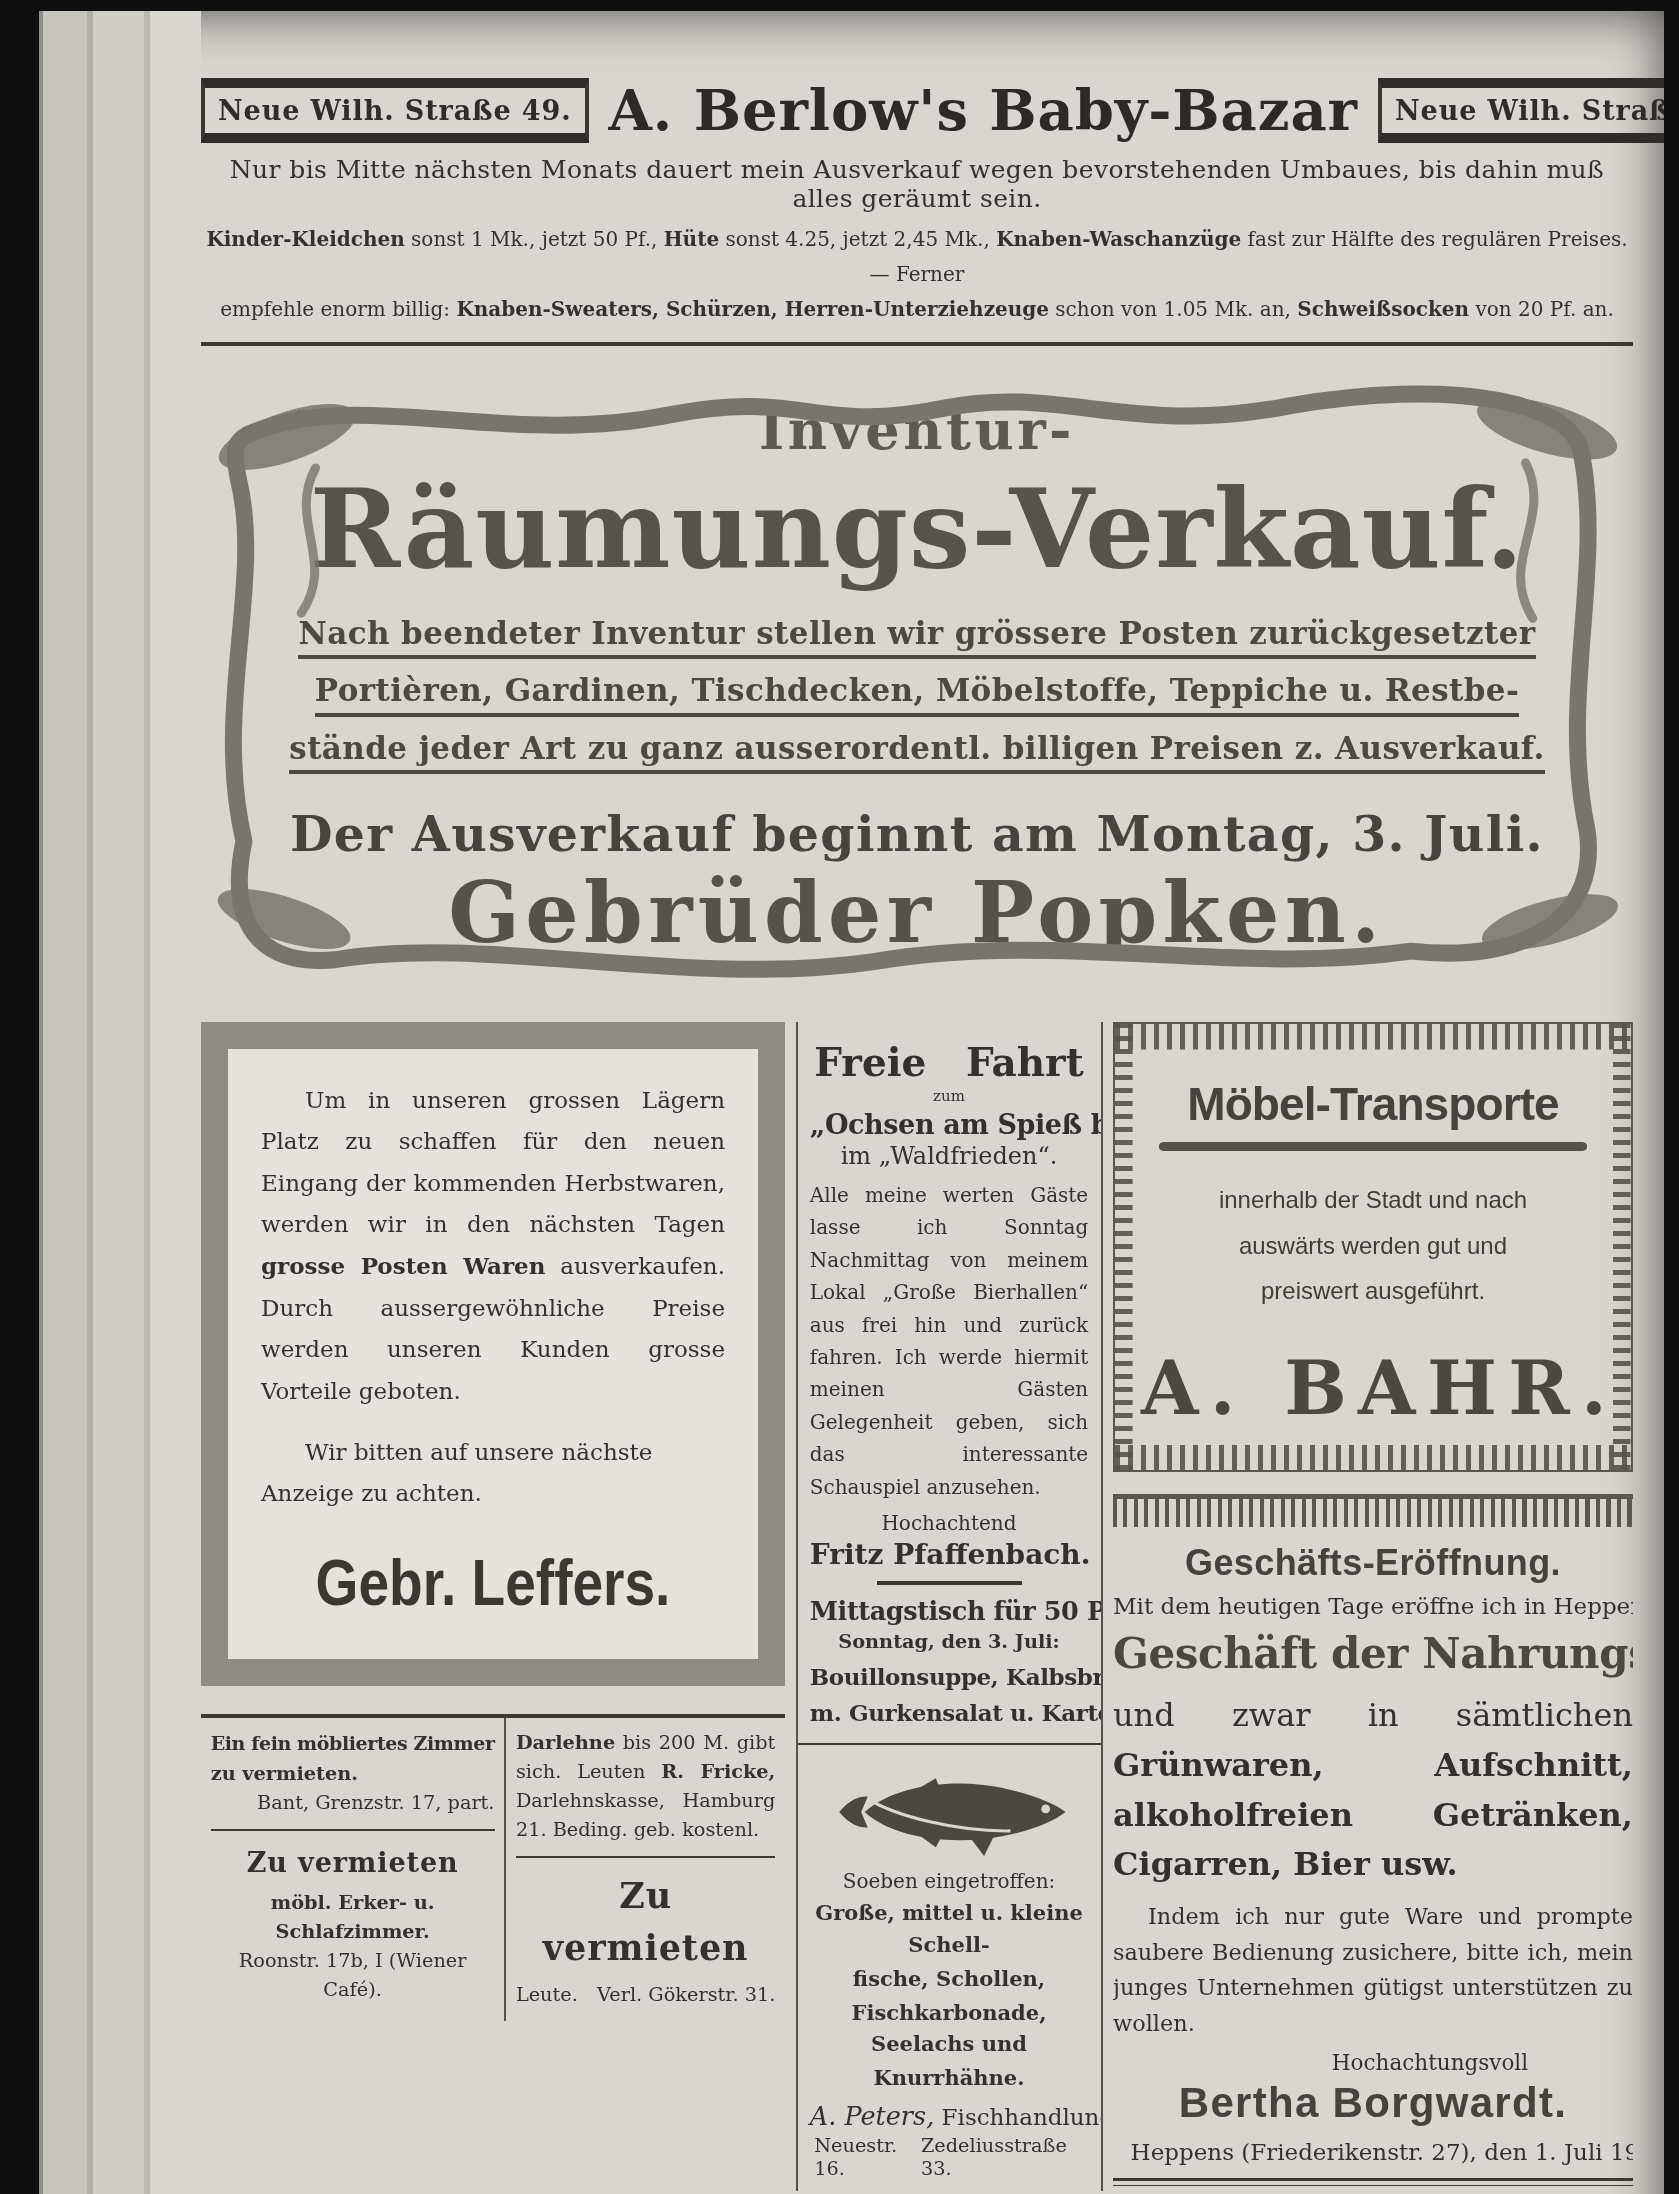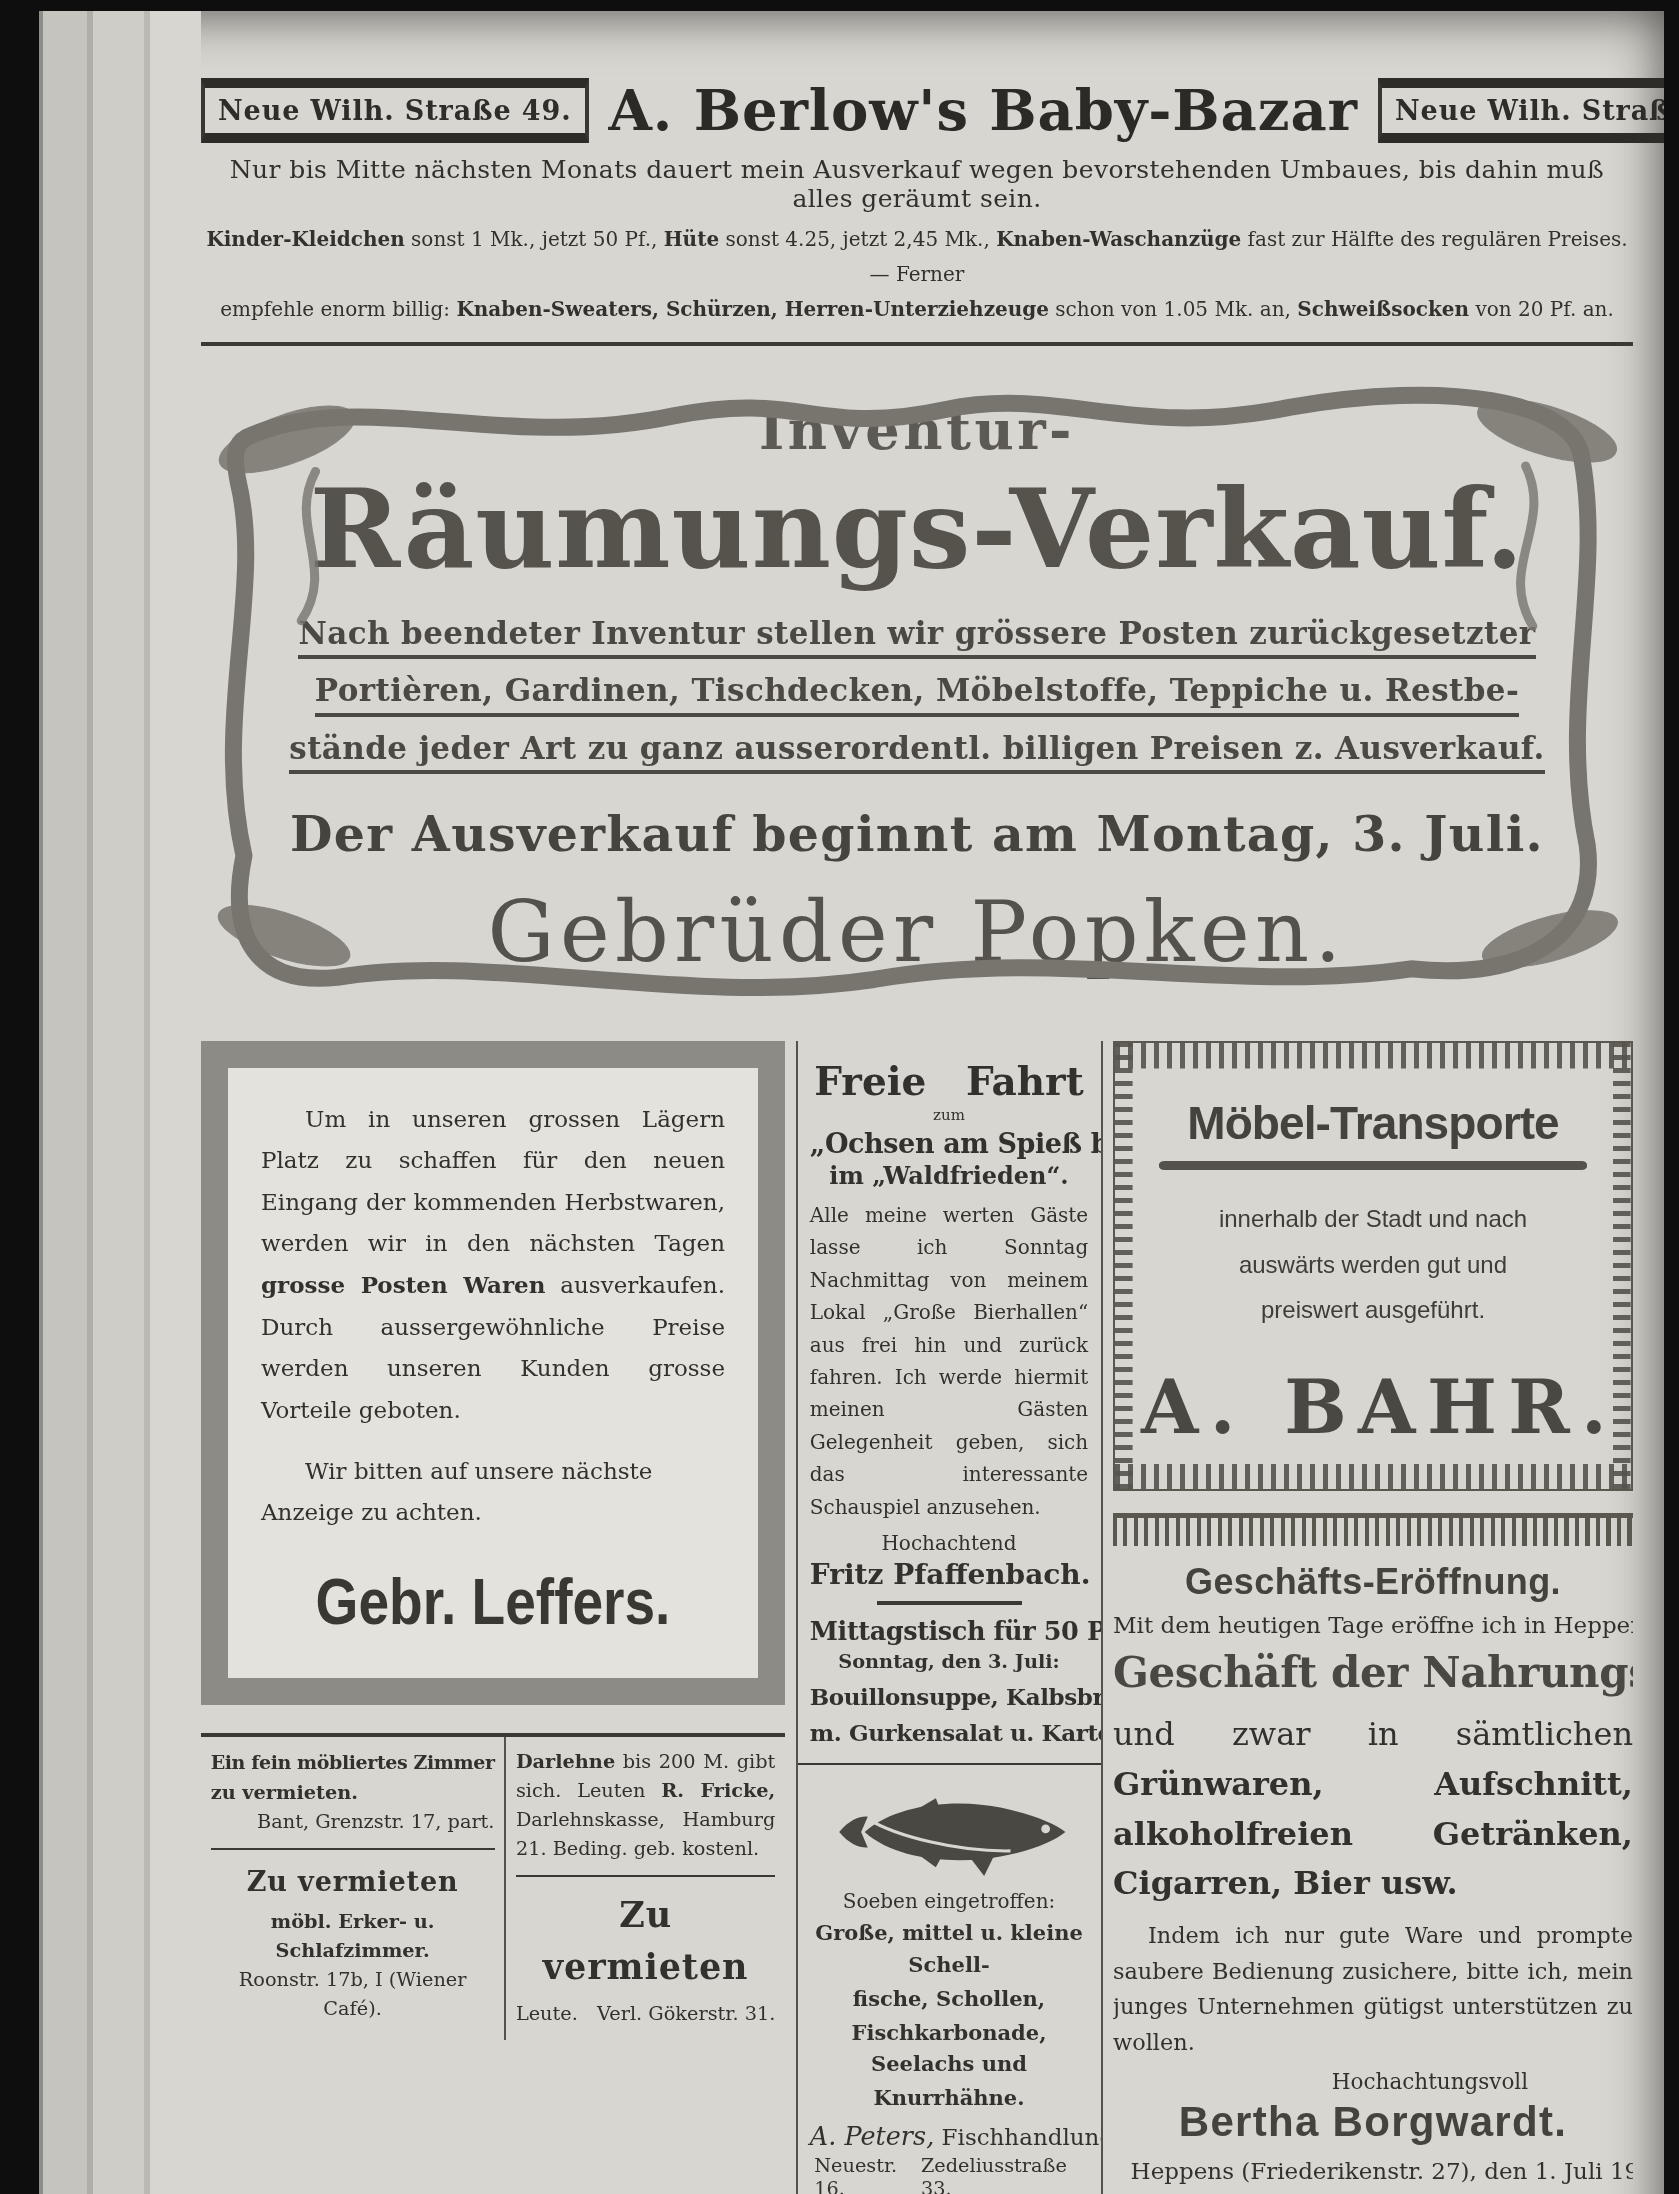--- a/index.html
+++ b/index.html
@@ -45,21 +45,21 @@
   
   .popken{position:relative;margin-top:8px;padding:44px 66px 35px;}
   .popken-frame{position:absolute;inset:0;width:100%;height:100%;}
   .popken h1{margin:0;font-size:54px;font-weight:bold;color:#5d5a54;letter-spacing:3.5px;}
   .popken h2{margin:2.6px 0 22px;font-size:109px;font-weight:bold;color:#56534d;letter-spacing:0.9px;white-space:nowrap;}
   .popken .uline{
     display:table;margin:0 auto 13px;font-size:31px;font-weight:bold;color:#4c4944;
     border-bottom:4px solid #4c4944;padding-bottom:4.4px;letter-spacing:0.4px;white-space:nowrap;
   }
   .popken .dateline{font-size:49px;font-weight:bold;color:#46443f;margin-top:31px;letter-spacing:1.3px;white-space:nowrap;}
-  .popken .sig{font-size:84px;font-weight:normal;color:#55524c;margin-top:20px;letter-spacing:5.3px;white-space:nowrap;}
+  .popken .sig{font-size:84px;font-weight:bold;color:#55524c;letter-spacing:5.3px;white-space:nowrap;}
 
   
   .mid{display:flex;gap:10.5px;margin-top:24.6px;align-items:stretch;}
   .col1{flex:0 0 584px;overflow:hidden;}
   .col2{flex:0 0 307px;border-left:2.6px solid #55524c;border-right:2.6px solid #55524c;
         padding:12.3px 12.3px 4.4px;overflow:hidden;box-sizing:border-box;}
   .col3{flex:1 1 auto;overflow:hidden;}
 
   
   .leffers{border:27px solid #8d8b85;background:#e4e2dc;padding:31px 33px 26px;}
@@ -80,21 +80,21 @@
   .zimmer-head{font-size:19px;font-weight:bold;letter-spacing:-0.4px;white-space:nowrap;margin:0 0 2.6px;}
   .verm-head{font-size:27px;font-weight:bold;text-align:center;margin:1.8px 0 6.1px;letter-spacing:0.9px;}
   .verm-head.big{font-size:35px;}
   .addr-line{display:flex;justify-content:space-between;gap:8.8px;}
   .tar{text-align:right;}
 
   
   .fahrt-title{font-size:39px;font-weight:bold;text-align:center;word-spacing:26px;margin:4.4px 0 2.6px;white-space:nowrap;}
   .zum{font-size:15px;text-align:center;margin:0 0 3.5px;}
   .ochsen{font-size:27px;font-weight:bold;text-align:center;white-space:nowrap;letter-spacing:-0.4px;margin:0;}
-  .wald{font-size:24px;font-weight:bold;text-align:center;margin:2.6px 0 8.8px;}
+  .wald{font-size:24px;font-weight:normal;text-align:center;margin:2.6px 0 8.8px;}
   .fahrt-body{font-size:20px;line-height:1.62;text-align:justify;margin:0 0 8px;}
   .hochachtend{font-size:20px;text-align:center;margin:0;}
   .pfaffenbach{font-size:28px;font-weight:bold;text-align:center;margin:2.6px 0 0;white-space:nowrap;}
   .short-rule{border:none;border-top:4px solid #3b3934;width:145px;margin:10.5px auto;}
   .mittag-title{font-size:20px;font-weight:bold;text-align:center;white-space:nowrap;letter-spacing:-0.4px;margin:2.6px 0 4.4px;}
   .mittag-date{font-size:19.3px;font-weight:bold;text-align:center;margin:0 0 6.1px;}
   .menu{font-size:18.4px;font-weight:bold;text-align:center;white-space:nowrap;letter-spacing:-0.4px;line-height:1.55;margin:0;}
   .mid-rule{border:none;border-top:2.6px solid #3b3934;margin:12.3px -12.3px;}
   .fish{display:block;margin:4.4px auto 1.8px;width:246px;height:110px;}
   .soeben{font-size:20px;text-align:center;margin:1.8px 0 4.4px;}

